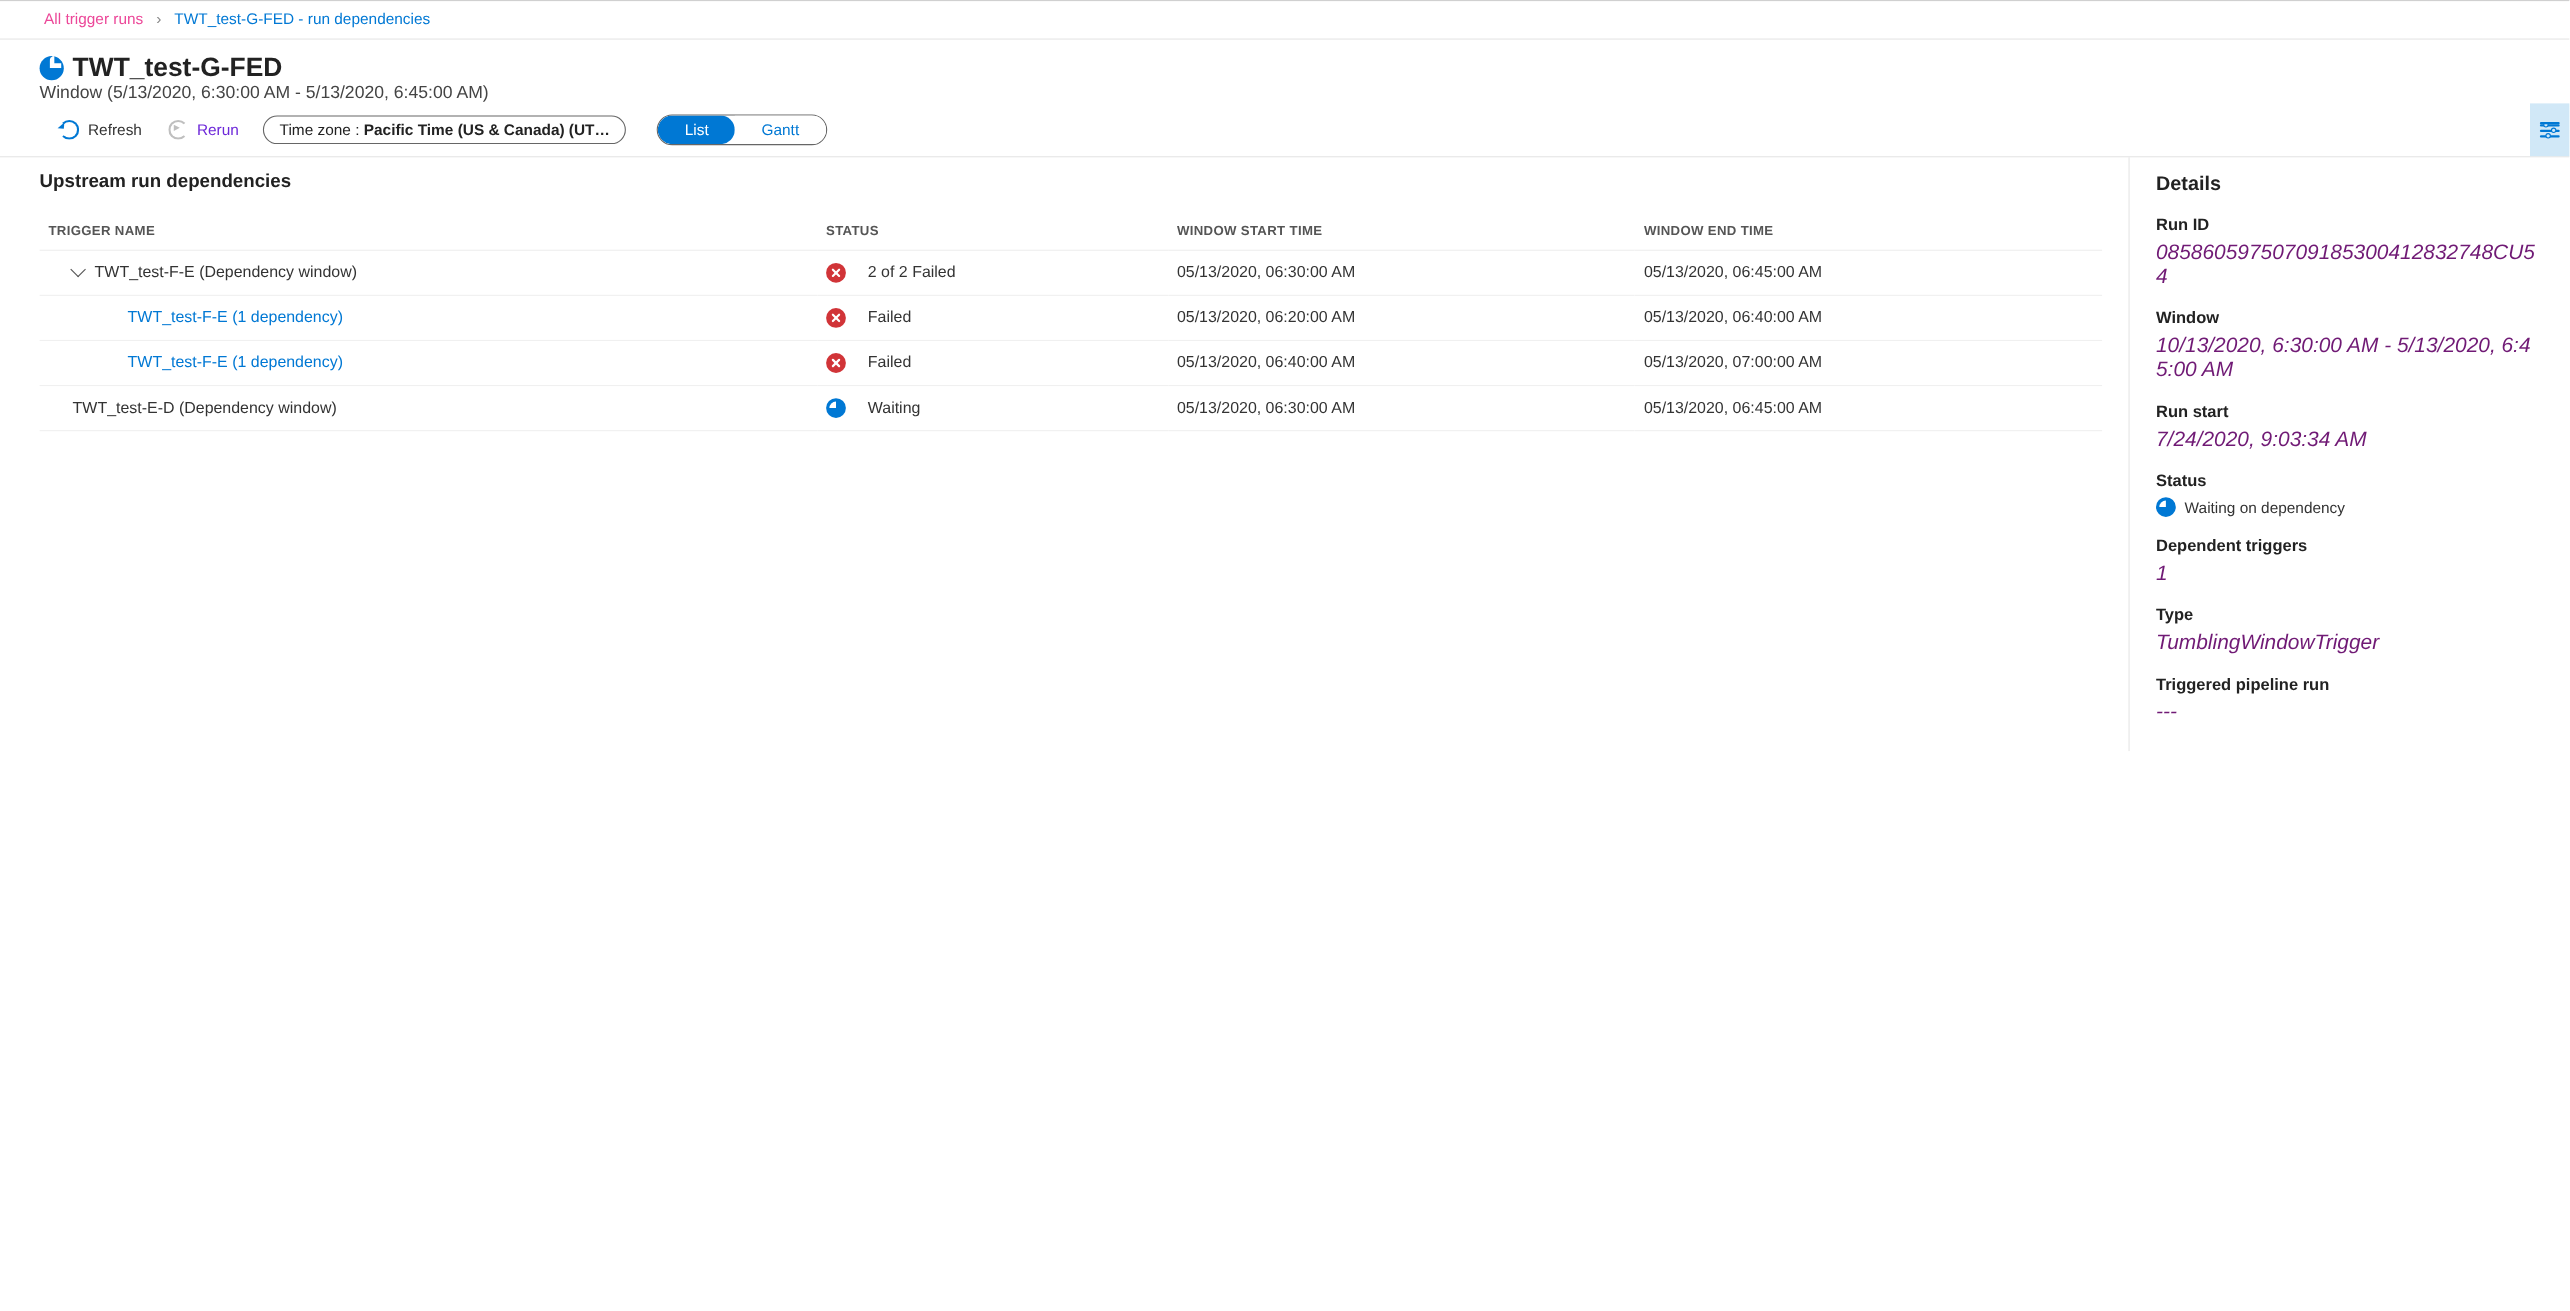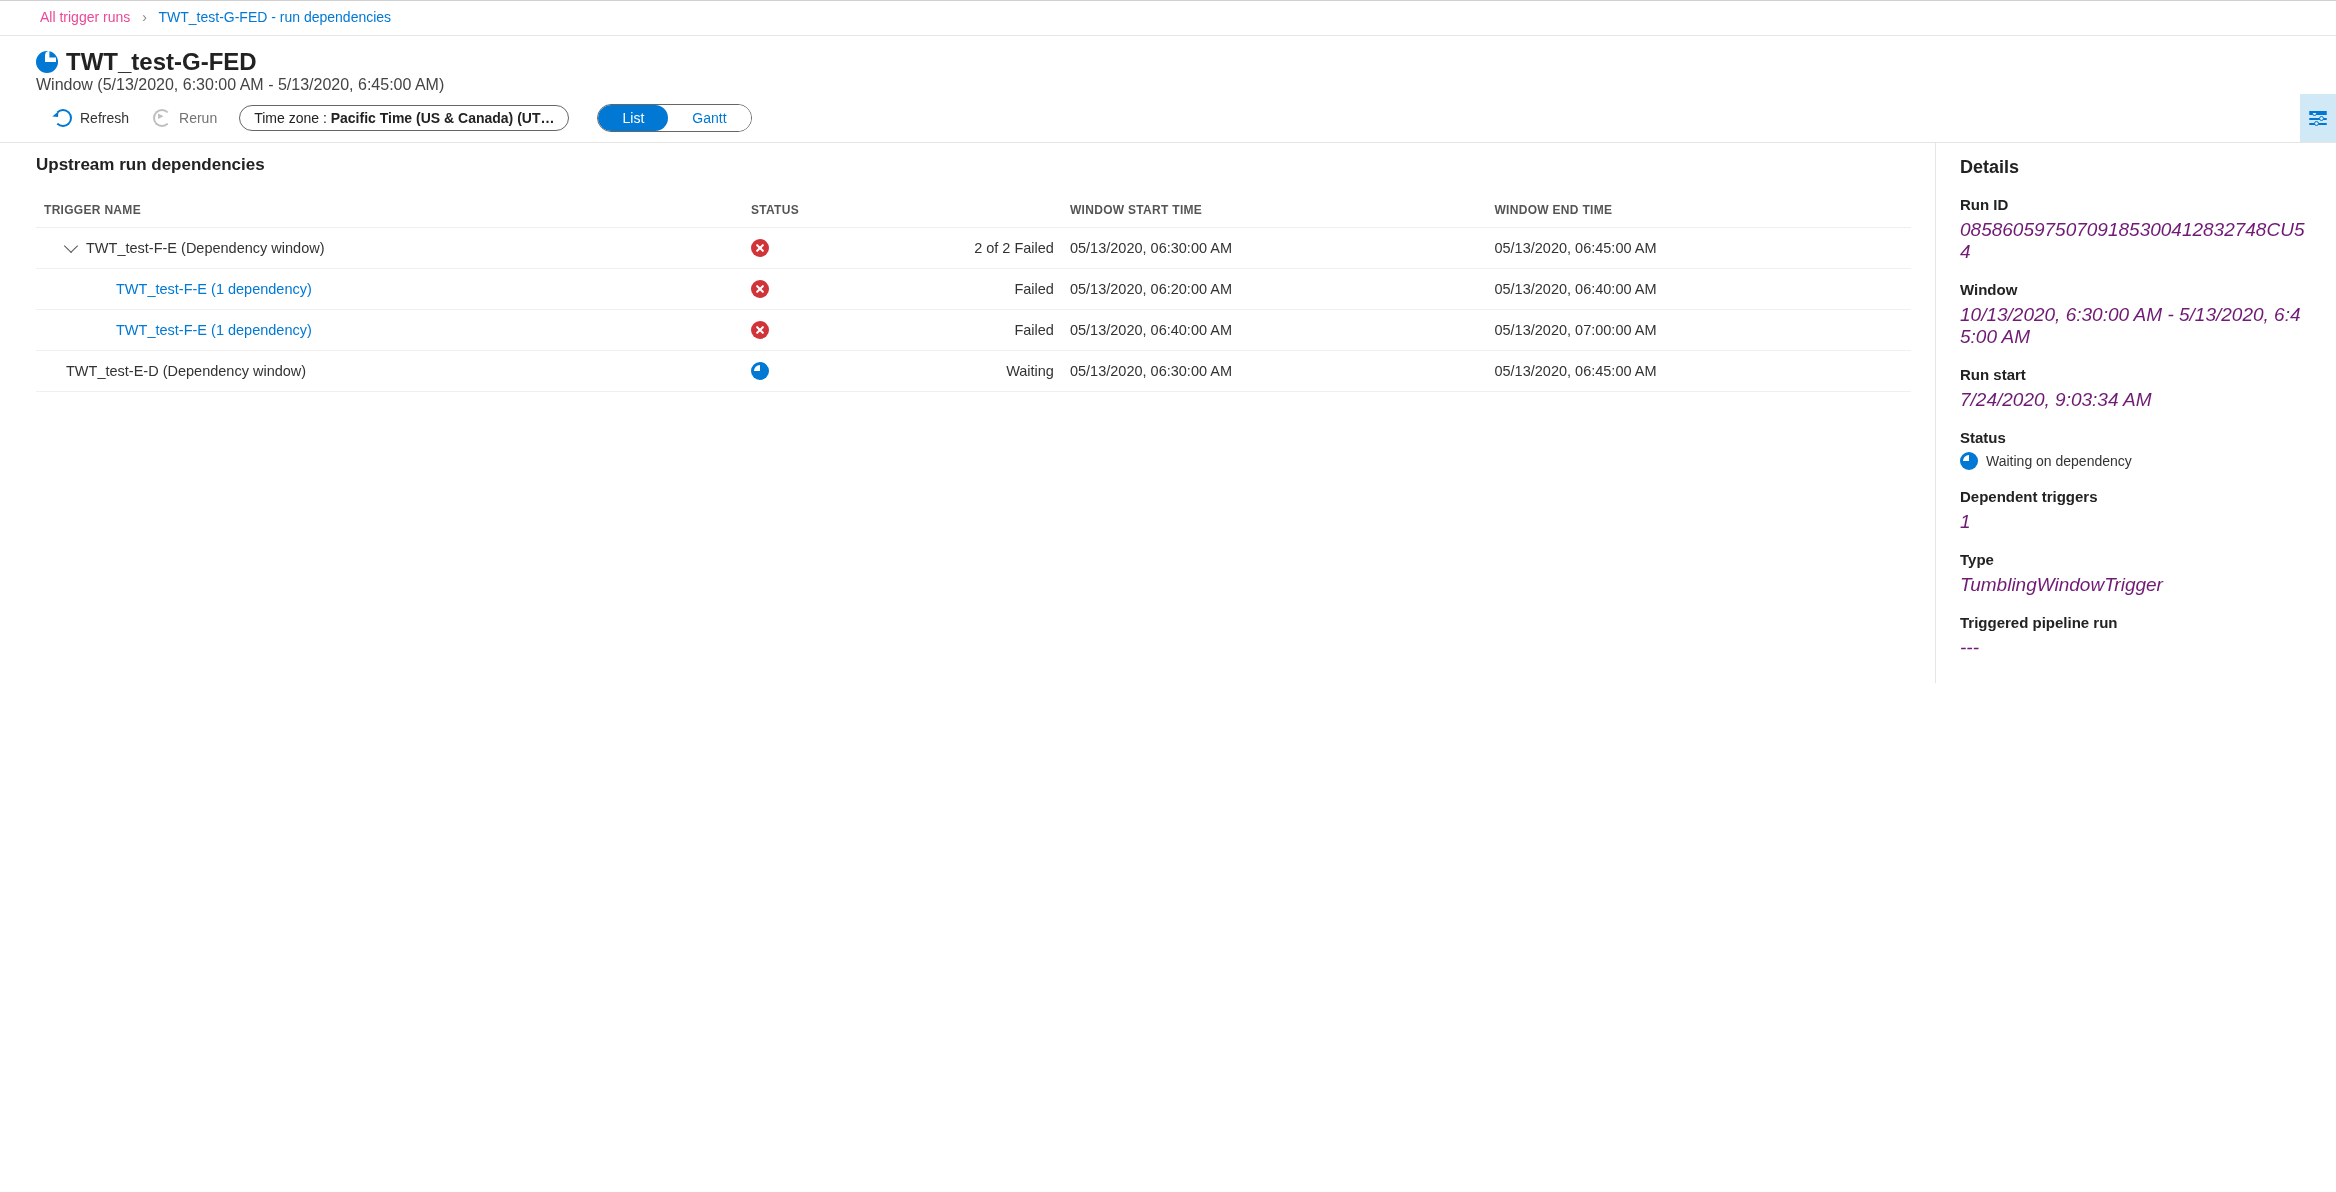--- a/index.html
+++ b/index.html
@@ -45,21 +45,21 @@
       display: flex; align-items: center; gap: 20px;
       padding: 10px 24px 10px 52px;
       border-bottom: 1px solid #e5e5e5;
       position: relative;
     }
     .t-btn {
       display: inline-flex; align-items: center; gap: 8px;
       font-size: 14px; color: #333; cursor: pointer;
       background: none; border: none; padding: 4px 2px; text-align: center;
     }
-    .t-btn.disabled { color: #737373; cursor: default; }
+    .t-btn.disabled { color: #6d28d9; cursor: default; }
     .refresh-ico {
       width: 18px; height: 18px; border: 2px solid #0078d4; border-radius: 50%;
       border-left-color: transparent; position: relative;
     }
     .refresh-ico::after {
       content: ""; position: absolute; left: -2px; top: 2px;
       border: 4px solid transparent; border-top-color: #0078d4;
       transform: rotate(-40deg);
     }
     .rerun-ico {
@@ -122,21 +122,21 @@
     }
     .chev {
       display: inline-block; width: 10px; height: 10px;
       border-left: 1.5px solid #555; border-bottom: 1.5px solid #555;
       transform: rotate(-45deg); margin-right: 10px; position: relative; top: -2px;
       cursor: pointer;
     }
     .indent-1 { padding-left: 22px; }
     .indent-2 { padding-left: 72px; }
     .linkish { color: #0078d4; cursor: pointer; }
-    .status-cell { display: flex; align-items: center; gap: 20px; justify-content: space-between; }
+    .status-cell { display: flex; align-items: center; gap: 20px; }
     .ico-fail {
       width: 18px; height: 18px; border-radius: 50%; background: #d13438;
       position: relative; flex-shrink: 0;
     }
     .ico-fail::before, .ico-fail::after {
       content: ""; position: absolute; left: 50%; top: 50%;
       width: 10px; height: 2px; background: #fff; border-radius: 1px;
     }
     .ico-fail::before { transform: translate(-50%, -50%) rotate(45deg); }
     .ico-fail::after  { transform: translate(-50%, -50%) rotate(-45deg); }

